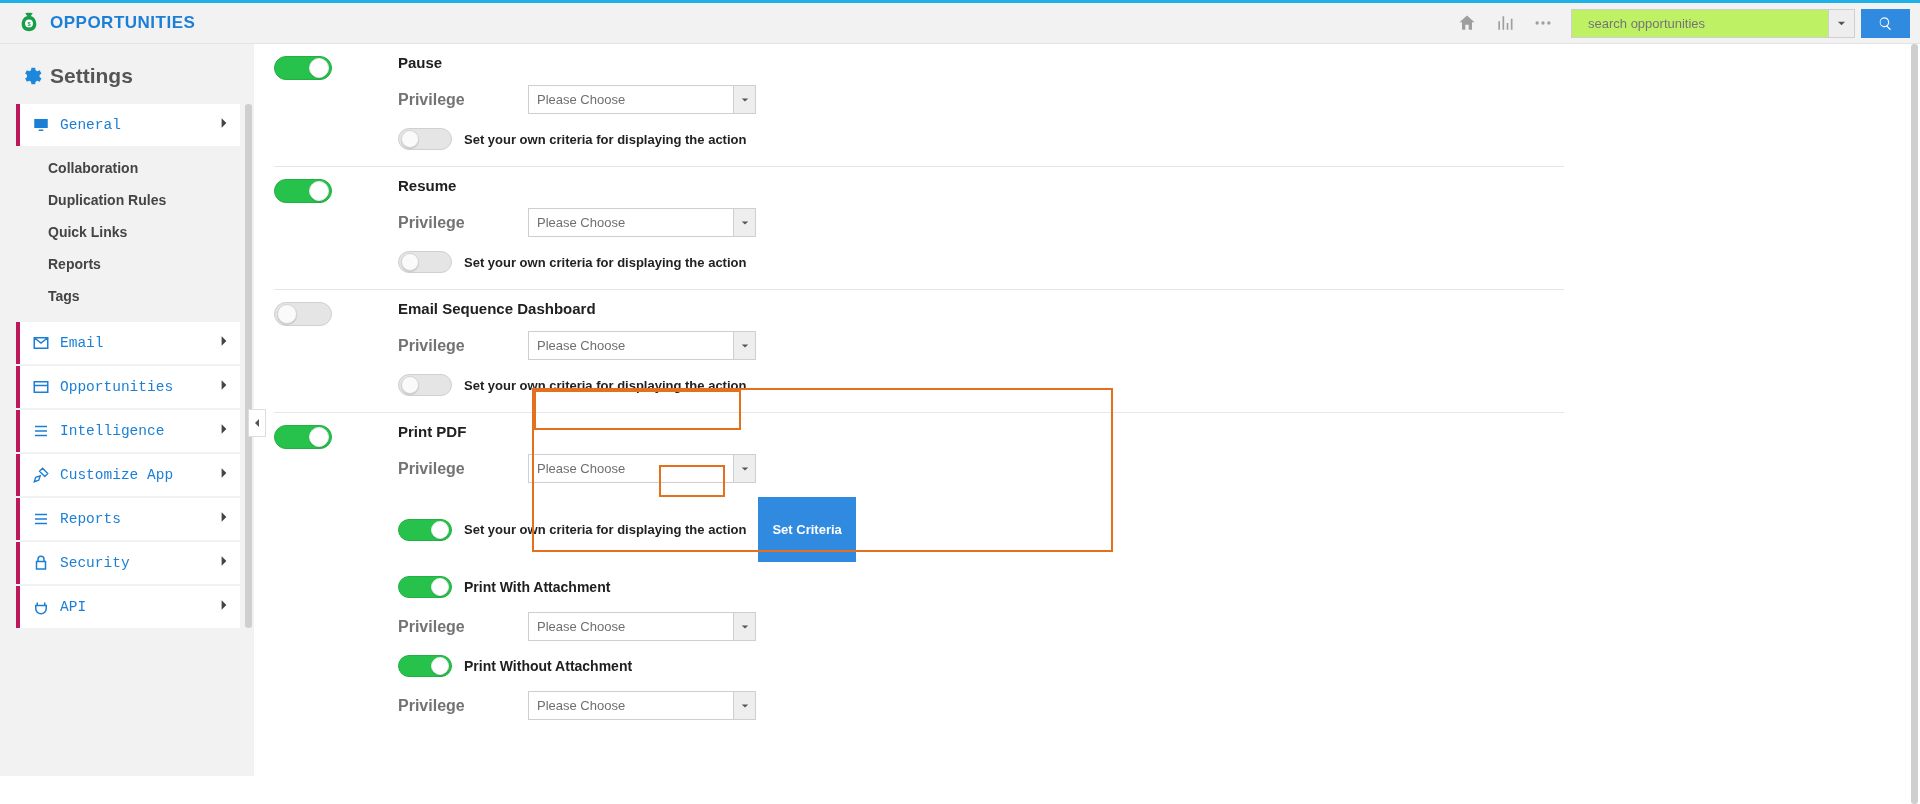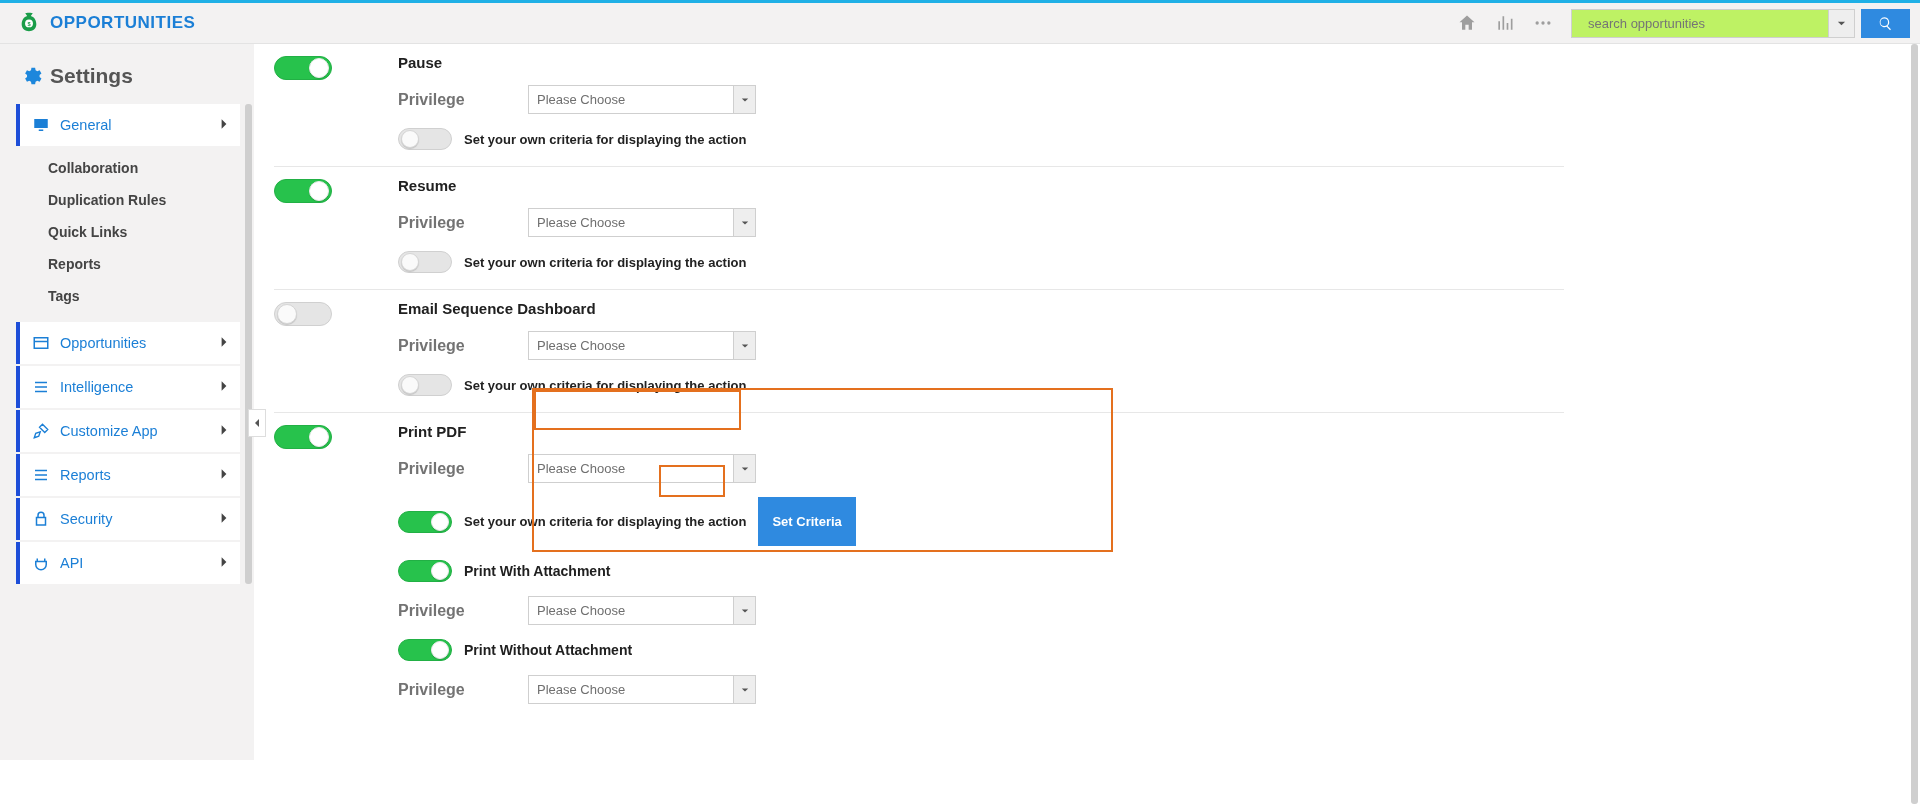--- a/index.html
+++ b/index.html
@@ -19,21 +19,21 @@
   .search-btn svg { width:15px; height:15px; fill:#fff; }
   
   .layout { display:flex; width:100%; height:calc(100% - 44px); }
   .sidebar-wrap { width:254px; flex:none; background:#f3f2f2; padding:14px 14px 14px 16px; position:relative; }
   .settings-head { display:flex; align-items:center; gap:8px; margin:6px 0 16px 4px; }
   .settings-head svg { width:22px; height:22px; fill:#1d87dc; }
   .settings-head span { font-size:21px; color:#555; font-weight:700; }
   .side-scroll { position:relative; }
   .side-scroll::after { content:""; position:absolute; top:0; right:-12px; width:7px; height:100%; background:#cfcfcf; border-radius:3px; }
   .side-section { display:flex; align-items:center; height:42px; background:#fff; padding:0 10px 0 12px; margin-bottom:2px; cursor:pointer; }
-  .side-section.active { border-left:4px solid #1d4ed8; }
+  .side-section.active { border-left:4px solid #be185d;font-family:Liberation Mono, monospace; }
   .side-section .sicon { width:18px; height:18px; margin-right:10px; display:flex; align-items:center; justify-content:center; }
   .side-section .sicon svg { width:18px; height:18px; fill:#1b7fd6; }
   .side-section .slabel { color:#1b7fd6; font-size:14.5px; flex:1; }
   .side-section .schevron svg { width:12px; height:12px; fill:#444; }
   .beta-badge { background:#ffe169; border:1px solid #d6b72f; color:#6b5600; font-size:11px; font-weight:700; padding:1px 6px; border-radius:2px; margin-left:6px; }
   .sub-items { background:#f3f2f2; padding:4px 0 10px 0; }
   .sub-item { padding:8px 10px 8px 32px; color:#444; font-size:14px; font-weight:600; cursor:pointer; }
   
   .collapse-handle { position:absolute; right:-12px; top:365px; width:18px; height:28px; background:#fff; border:1px solid #ddd; display:flex; align-items:center; justify-content:center; cursor:pointer; z-index:5; }
   .collapse-handle svg { width:10px; height:10px; fill:#555; }
@@ -45,21 +45,21 @@
   .toggle-col { width:124px; flex:none; padding-top:2px; }
   .content-col { flex:1; }
   .action-title { font-size:15px; font-weight:700; color:#202020; margin-bottom:14px; }
   .priv-line { display:flex; align-items:center; margin-bottom:14px; }
   .priv-label { width:130px; font-size:16px; font-weight:700; color:#737373; }
   .select-box { width:228px; height:29px; border:1px solid #cfcfcf; background:#fff; display:flex; align-items:center; padding:0 8px; color:#6f6f6f; font-size:13px; position:relative; cursor:pointer; }
   .select-dd { position:absolute; right:0; top:0; width:22px; height:100%; border-left:1px solid #cfcfcf; background:#eee; display:flex; align-items:center; justify-content:center; }
   .select-dd svg { width:8px; height:8px; fill:#555; }
   .criteria-line { display:flex; align-items:center; gap:12px; }
   .criteria-label { font-size:13px; font-weight:700; color:#222; }
-  .set-criteria-btn { background:#2f8ae0; color:#fff; border:none; padding:17px 14px; font-size:13px; font-weight:600; cursor:pointer; }
+  .set-criteria-btn { background:#2f8ae0; color:#fff; border:none; padding:25px 14px; font-size:13px; font-weight:600; cursor:pointer; }
   .sub-action { display:flex; align-items:center; gap:12px; margin-top:14px; }
   .sub-action .action-sub-title { font-size:14px; font-weight:700; color:#202020; }
   
   .toggle { width:58px; height:24px; border-radius:12px; position:relative; cursor:pointer; background:#e5e5e5; border:1px solid #d0d0d0; display:inline-block; }
   .toggle .knob { width:20px; height:20px; border-radius:50%; background:#fafafa; border:1px solid #d5d5d5; position:absolute; top:1px; left:2px; box-shadow:0 1px 1px rgba(0,0,0,0.15); transition:none; }
   .toggle.on { background:#27c24c; border-color:#22b045; }
   .toggle.on .knob { left:auto; right:2px; background:#fff; border-color:#eaeaea; }
   .toggle.small { width:54px; height:22px; }
   .toggle.small .knob { width:18px; height:18px; }
   
@@ -143,20 +143,31 @@
             </svg></span>
       </div>
       <div class="sub-items">
         <div class="sub-item">Collaboration</div>
         <div class="sub-item">Duplication Rules</div>
         <div class="sub-item">Quick Links</div>
         <div class="sub-item">Reports</div>
         <div class="sub-item">Tags</div>
       </div>
 
+      <div class="side-section active">
+        <span class="sicon">
+            <svg viewBox="0 0 24 24">
+              <path d="M3 5h18v14H3zM3 5l9 7 9-7" fill="none" stroke="#1b7fd6" stroke-width="2"></path>
+            </svg>
+          </span>
+        <span class="slabel">Email</span>
+        <span class="schevron"><svg viewBox="0 0 10 10">
+              <path d="M3 1l4 4-4 4z"></path>
+            </svg></span>
+      </div>
 
 
       <div class="side-section active">
         <span class="sicon">
             <svg viewBox="0 0 24 24">
               <rect x="3" y="5" width="18" height="14" fill="none" stroke="#1b7fd6" stroke-width="2"></rect>
               <path d="M3 10h18" stroke="#1b7fd6" stroke-width="2"></path>
             </svg>
           </span>
         <span class="slabel">Opportunities</span>

